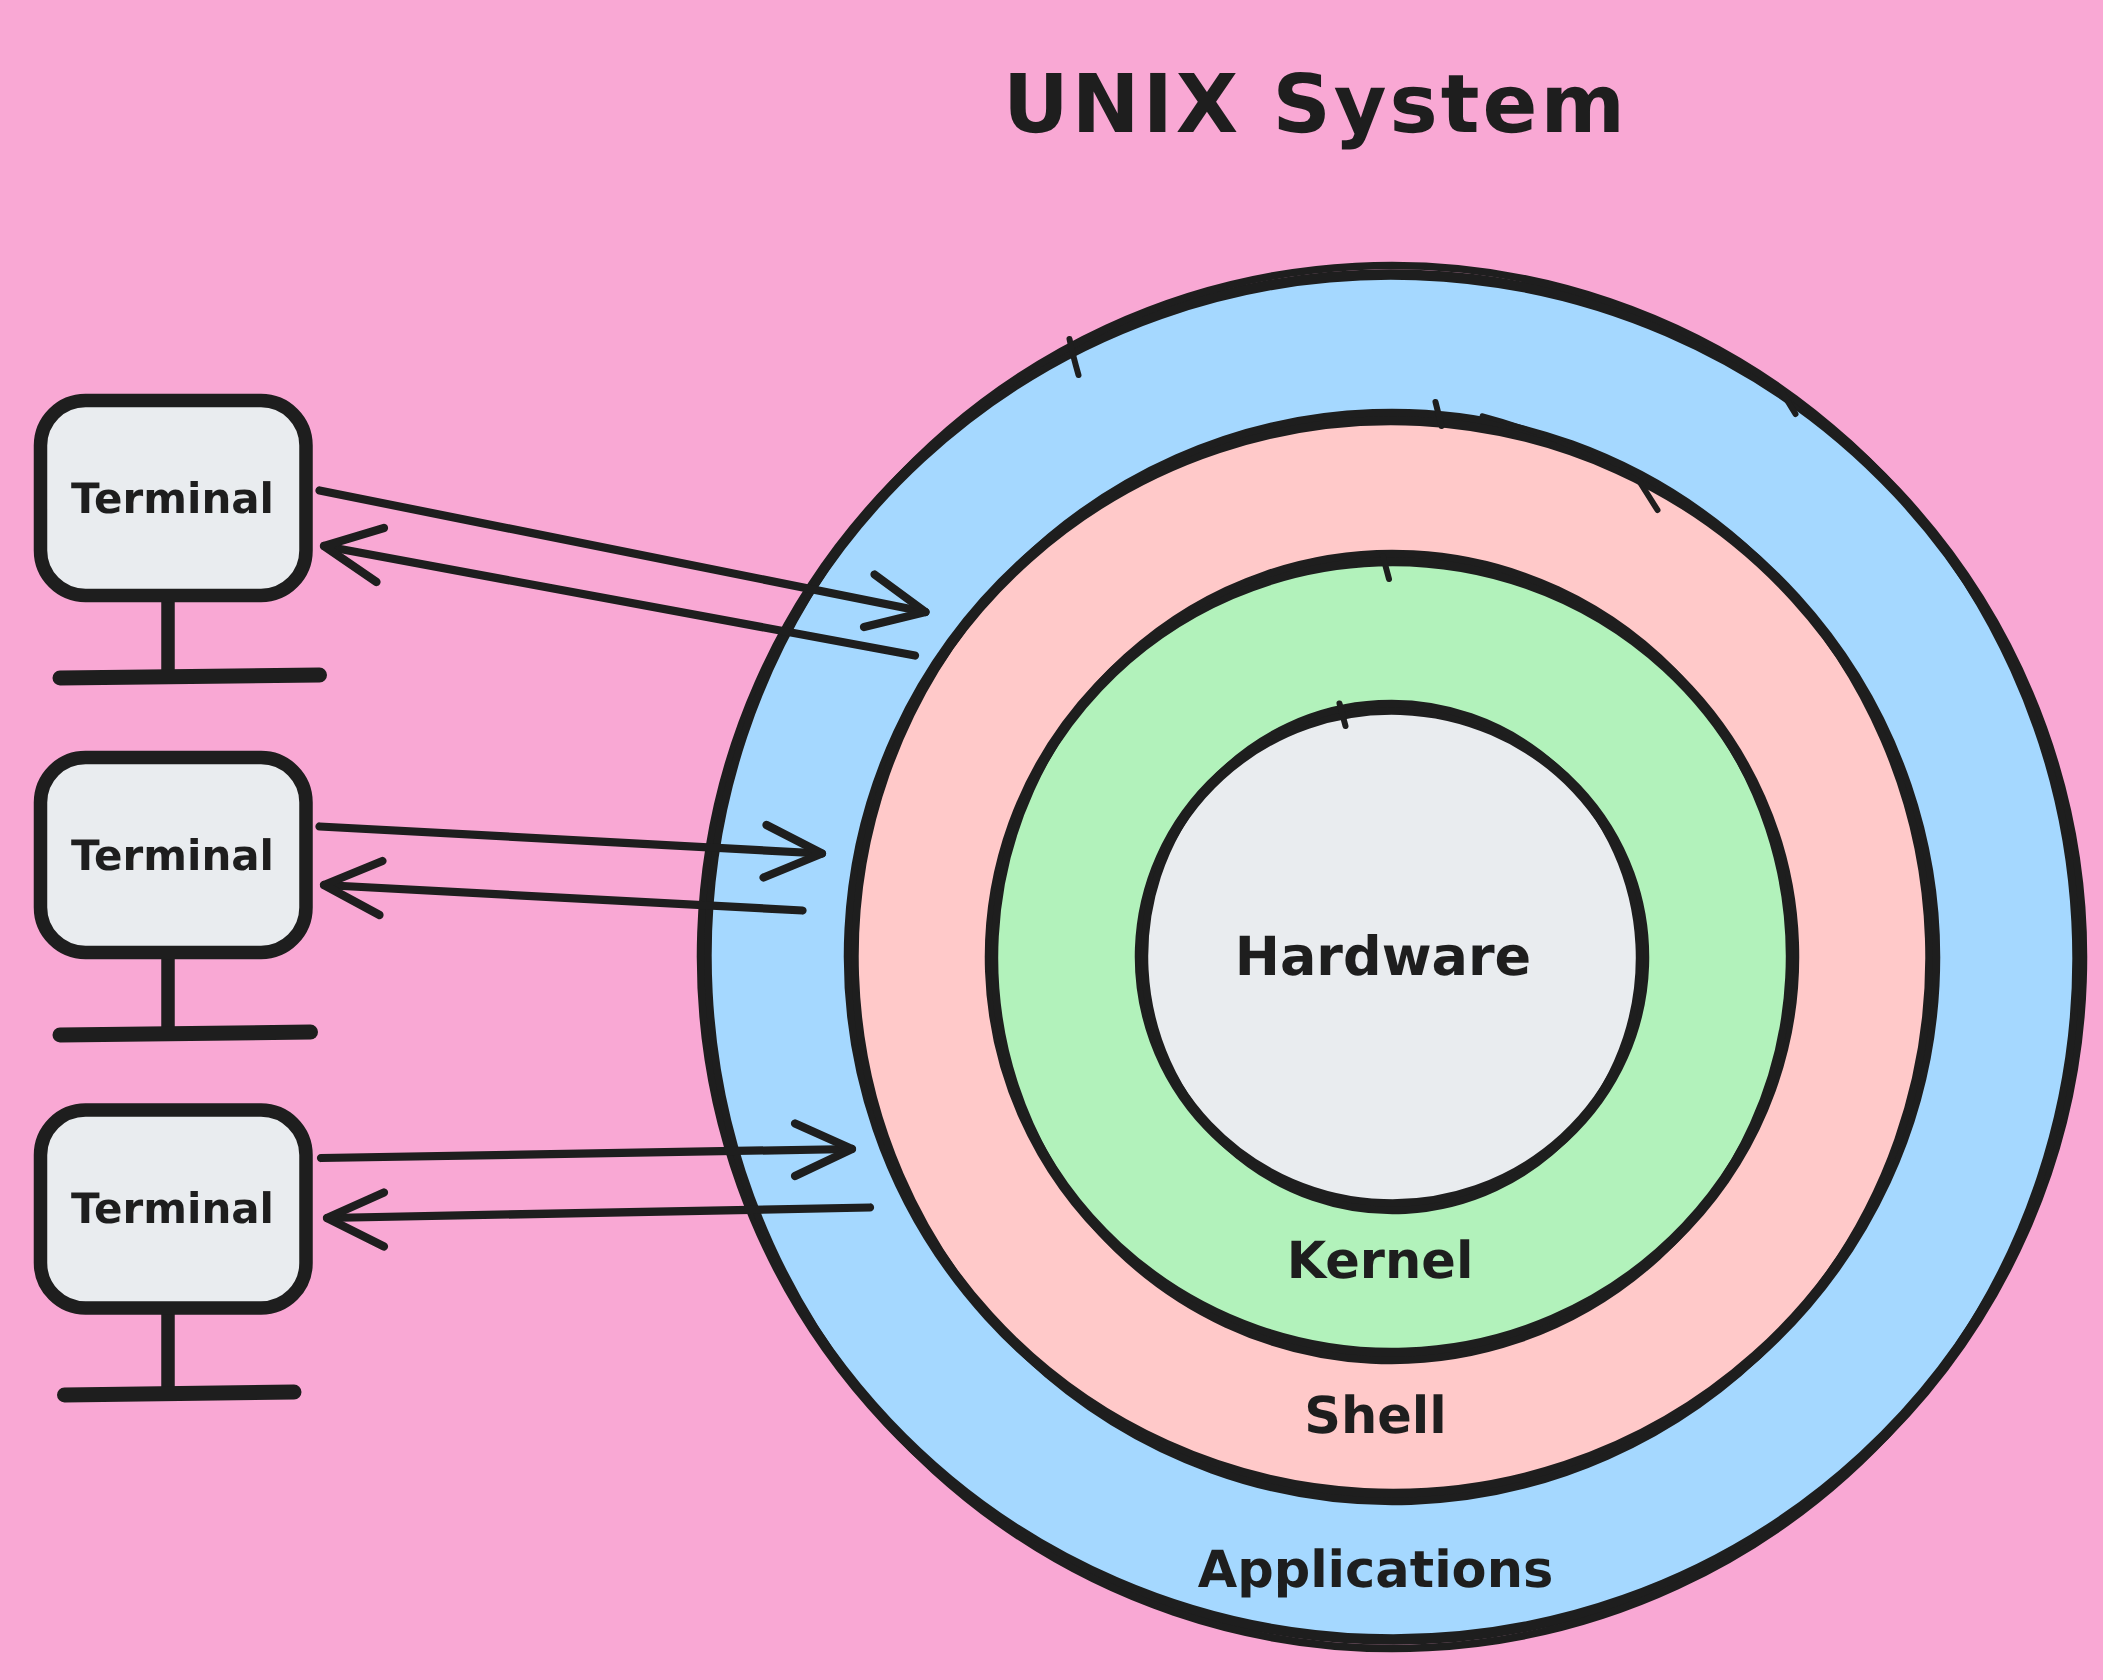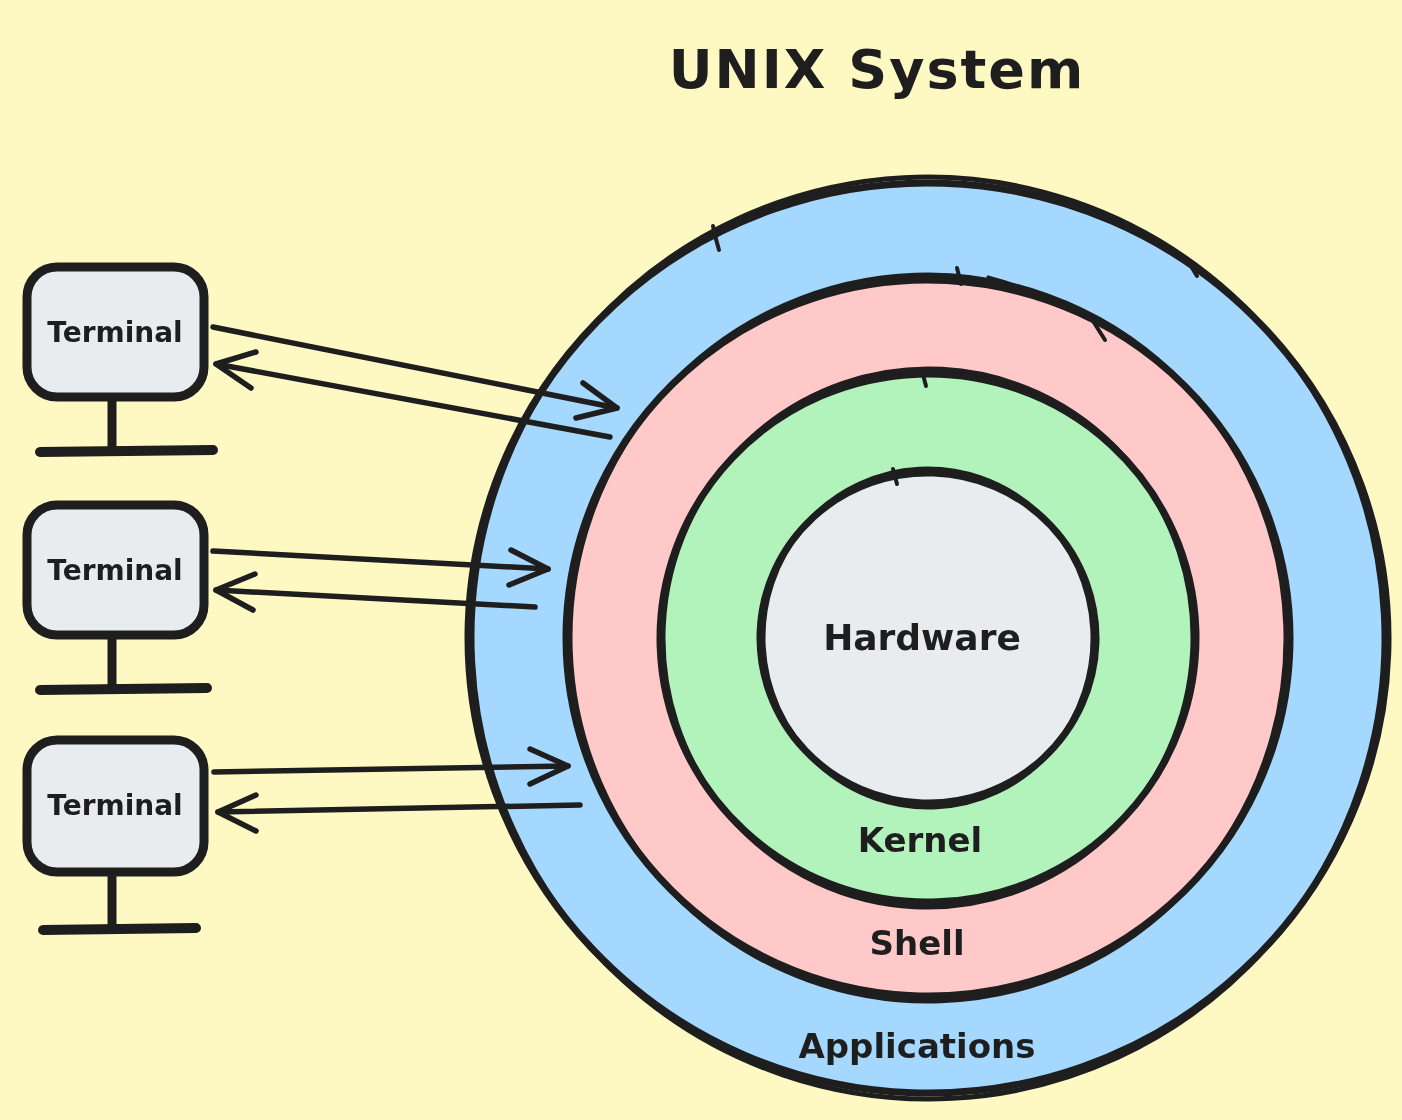--- a/index.html
+++ b/index.html
@@ -7,21 +7,21 @@
     padding: 0;
     background: #000000;
     width: 1402px;
     height: 1120px;
     overflow: hidden;
   }
   .stage {
     position: relative;
     width: 1402px;
     height: 1120px;
-    background: #fef9c3;
+    background: #f9a8d4;
   }
   svg { display: block; }
   text {
     font-family: "DejaVu Sans", sans-serif;
     text-anchor: middle;
     font-weight: 600;
   }
   .title-text {
     font-size: 54px;
     font-weight: bold;

